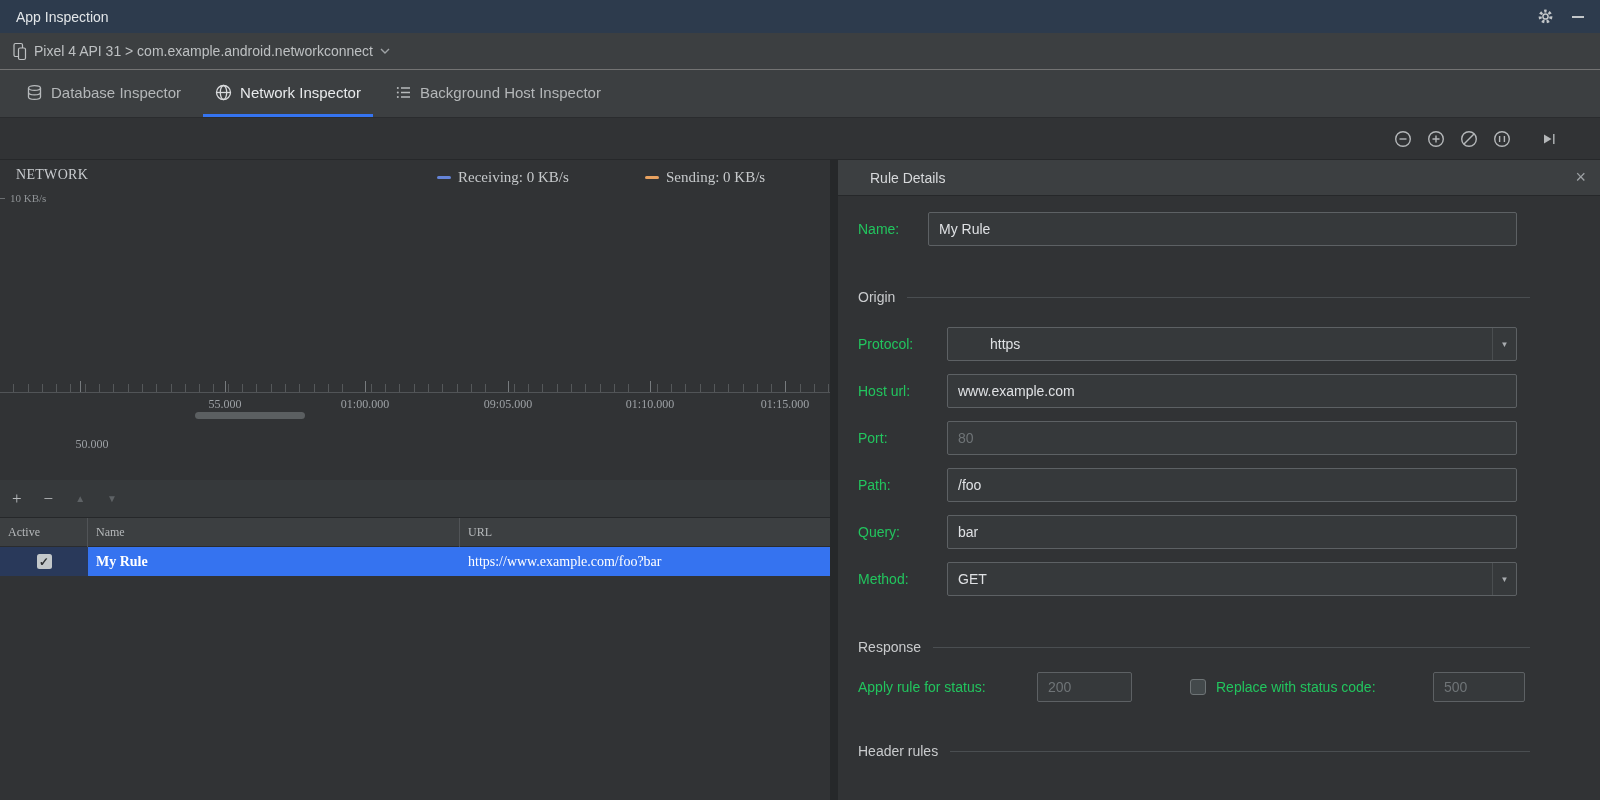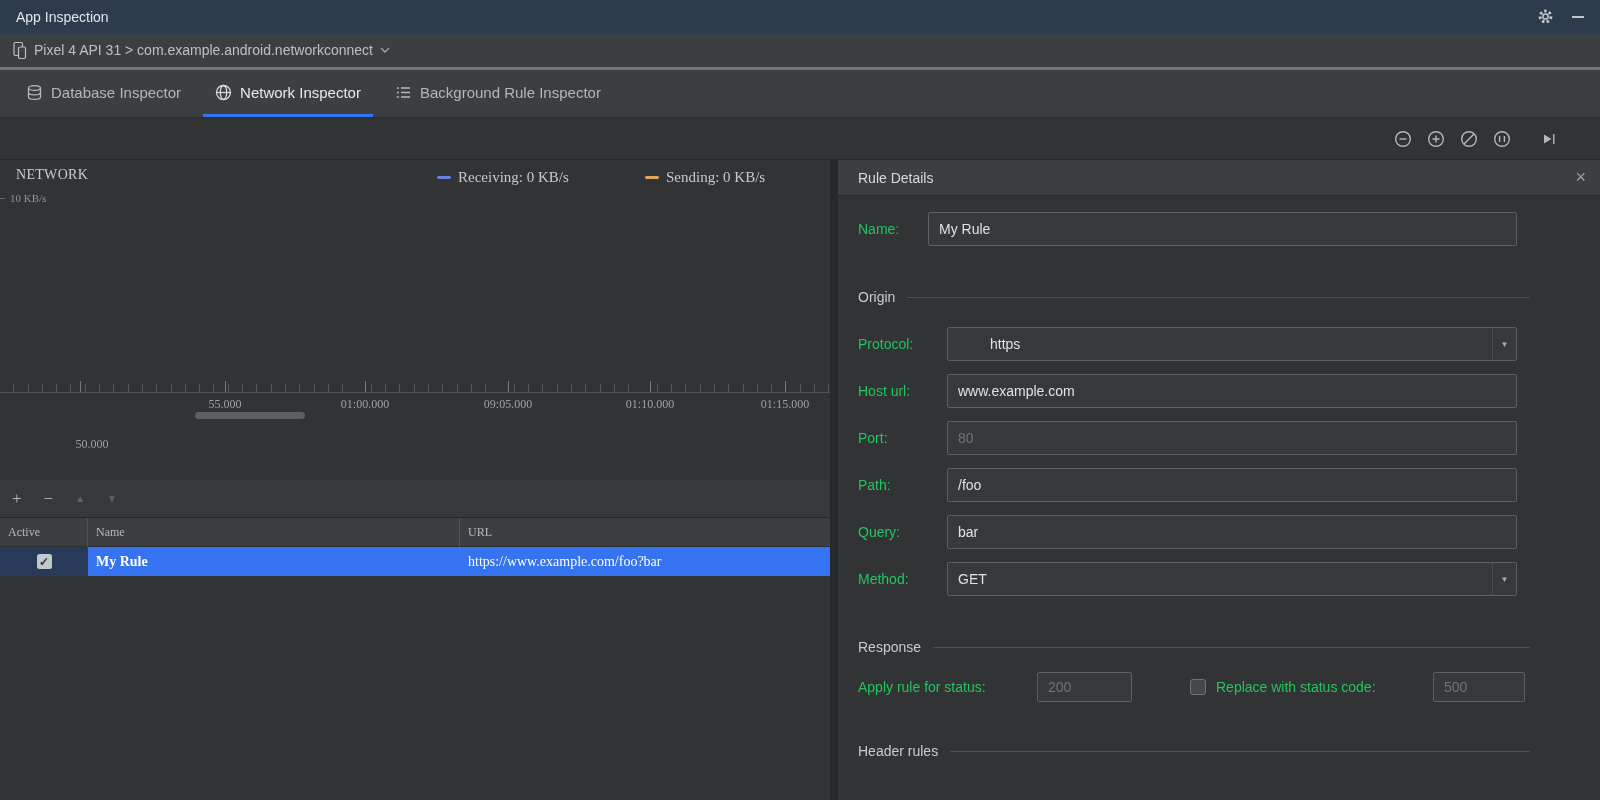--- a/index.html
+++ b/index.html
@@ -8,21 +8,21 @@
   .app { position:relative; width:1600px; height:800px; background:#313335; color:#c3c5c7; }
 
   
   .titlebar { position:absolute; left:0; top:0; width:1600px; height:33px; background:#2d3b4d;
     display:flex; align-items:center; padding:0 16px; color:#e2e6e9; font-size:14px; }
   .titlebar .spacer { flex:1; }
   .tb-icon { color:#c2c6c9; margin-left:18px; display:flex; align-items:center; cursor:default; }
   .min-dash { width:12px; height:2px; background:#c2c6c9; }
 
   .devicebar { position:absolute; left:0; top:33px; width:1600px; height:37px; background:#3c3f41;
-    border-bottom:3px solid #737373; display:flex; align-items:center; padding:0 12px; }
+    border-bottom:1px solid #737373; display:flex; align-items:center; padding:0 12px; }
   .device-sel { display:flex; align-items:center; gap:7px; color:#bdc0c2; font-size:14px; }
 
   .maintabs { position:absolute; left:0; top:70px; width:1600px; height:48px; background:#3c3f41;
     border-bottom:1px solid #2a2c2e; display:flex; align-items:stretch; padding-left:14px; }
   .mtab { display:flex; align-items:center; gap:8px; font-size:15px; color:#b4b7b9;
     padding:0 12px; border-bottom:3px solid transparent; margin-right:10px; }
   .mtab.active { color:#e8eaec; border-bottom-color:#3574f0; }
   .mtab .ticon { display:flex; align-items:center; color:#b7babc; }
   .mtab.active .ticon { color:#d8dadc; }
 
@@ -79,21 +79,21 @@
     background:#3573f0; padding-left:8px; font-weight:600; }
   .td-url { position:absolute; left:460px; top:0; width:370px; height:29px; line-height:29px;
     background:#3573f0; padding-left:8px; }
   .cb-table { width:15px; height:15px; border-radius:2.5px; background:#c3c8ca;
     display:flex; align-items:center; justify-content:center; }
   .cb-table.checked::after { content:"✓"; font-size:12px; font-weight:bold; color:#2e3133; line-height:1; }
 
   
   .panel-header { position:absolute; left:0; top:0; width:762px; height:36px; background:#3c3f41;
     border-bottom:1px solid #26282a; }
-  .panel-title { position:absolute; left:20px; top:0; line-height:36px; font-size:14px; color:#d7d9db;text-align:right; }
+  .panel-title { position:absolute; left:32px; top:0; line-height:36px; font-size:14px; color:#d7d9db;text-align:right; }
   .panel-close { position:absolute; right:14px; top:0; line-height:34px; font-size:18px; color:#9ca0a3; }
 
   .rd-label { position:absolute; left:20px; font-size:14px; color:#22c55e; line-height:34px; }
   .rd-input { position:absolute; height:34px; background:#36393b; border:1px solid #5d6164;
     border-radius:2px; color:#dfe1e4; font-size:14px; font-family:"Liberation Sans", sans-serif;
     padding:0 10px; outline:none; }
   .rd-input::placeholder { color:#6f7477; }
   .rd-combo { position:absolute; height:34px; background:#36393b; border:1px solid #5d6164;
     border-radius:2px; color:#dfe1e4; font-size:14px; display:flex; align-items:center; padding:0 10px; }
   .rd-combo .combo-arrow { position:absolute; right:0; top:0; width:24px; height:100%;
@@ -165,21 +165,21 @@
     </div>
     <div class="mtab">
       <span class="ticon">
         <svg width="17" height="17" viewBox="0 0 17 17" fill="none" stroke="currentColor" stroke-width="1.3">
           <circle cx="2.8" cy="4" r="1" fill="currentColor" stroke="none"></circle>
           <circle cx="2.8" cy="8.5" r="1" fill="currentColor" stroke="none"></circle>
           <circle cx="2.8" cy="13" r="1" fill="currentColor" stroke="none"></circle>
           <path d="M6 4h9 M6 8.5h9 M6 13h9"></path>
         </svg>
       </span>
-      <span>Background Rule Inspector</span>
+      <span>Background Host Inspector</span>
     </div>
   </div>
 
   <div class="zoombar">
     <span class="zicon">
       <svg width="18" height="18" viewBox="0 0 18 18" fill="none" stroke="currentColor" stroke-width="1.4">
         <circle cx="9" cy="9" r="7.3"></circle>
           <path d="M5.5 9h7"></path>
       </svg>
     </span>

